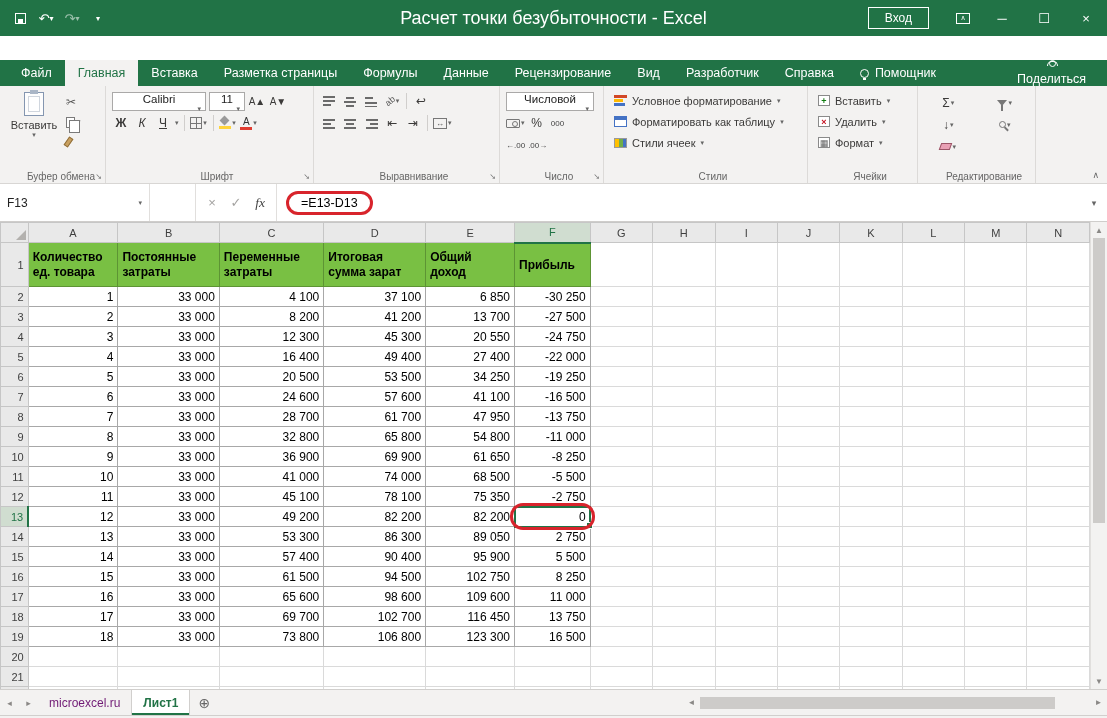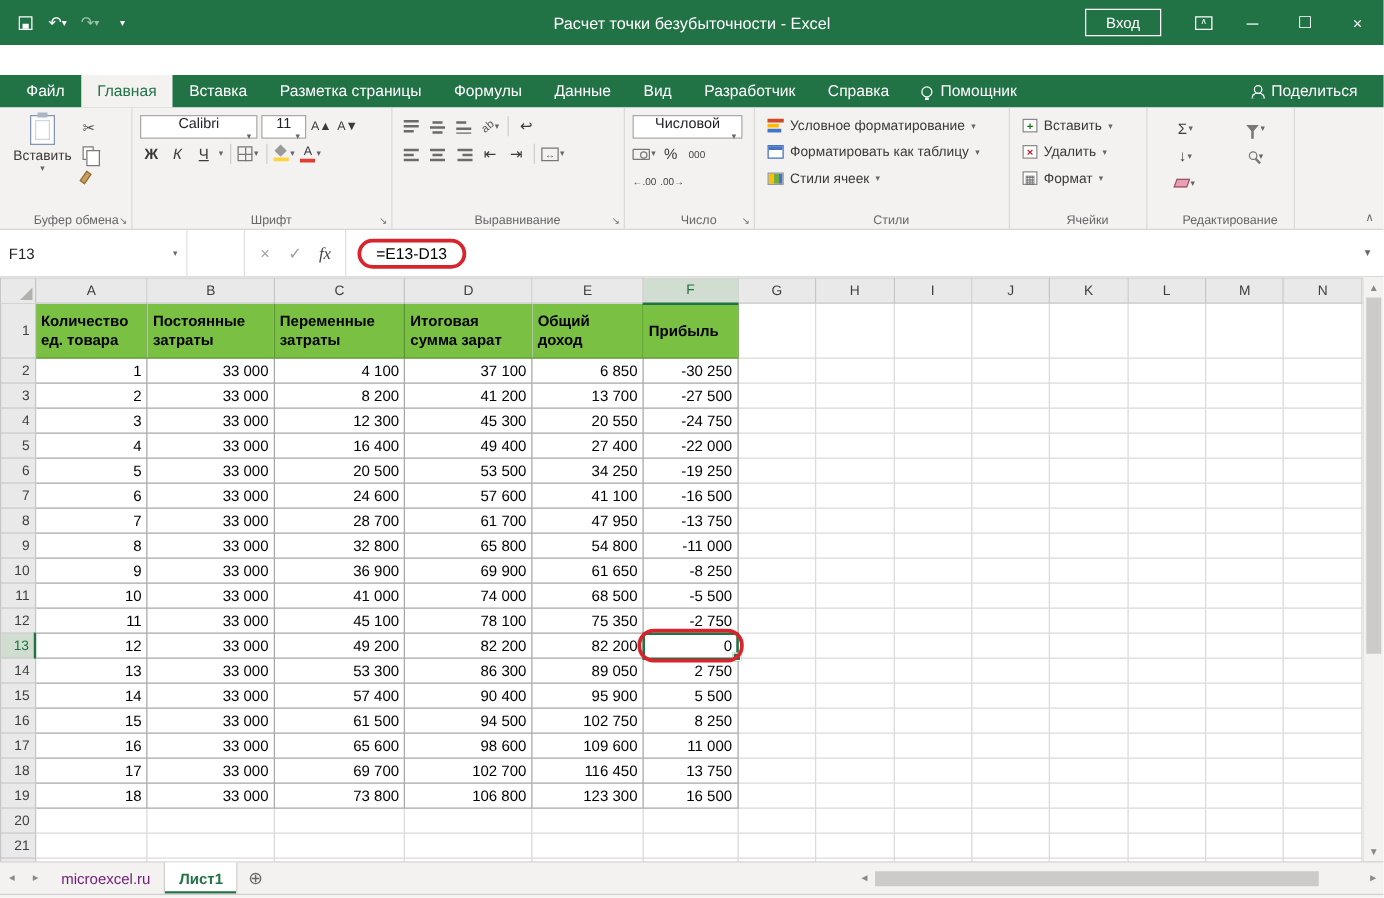--- a/index.html
+++ b/index.html
@@ -8,33 +8,33 @@
   .app { width:1107px; height:718px; display:flex; flex-direction:column; }
 
   
   .titlebar { height:36px; background:#217346; color:#fff; display:flex; align-items:center; position:relative; flex:none; }
   .qat { display:flex; align-items:center; gap:2px; padding-left:8px; z-index:2; }
   .qbtn { width:24px; height:26px; display:flex; align-items:center; justify-content:center; font-size:13px; color:#fff; cursor:default; }
   .qbtn .dim { opacity:.55; }
   .ic-save { width:11px; height:11px; border:1.5px solid #fff; position:relative; }
   .ic-save::after { content:""; position:absolute; left:2px; right:2px; bottom:0; height:4px; background:#fff; }
   .qcaret { font-size:8px; }
-  .window-title { position:absolute; left:0; right:0; text-align:center; font-size:13px; pointer-events:none; }
+  .window-title { position:absolute; left:0; right:0; text-align:center; font-size:18px; pointer-events:none; }
   .tb-right { margin-left:auto; display:flex; align-items:center; height:100%; z-index:2; }
   .signin-btn { border:1px solid #fff; background:transparent; color:#fff; font-size:12px; padding:3px 16px; margin-right:16px; font-family:inherit; }
   .ribbon-display { width:36px; height:36px; display:flex; align-items:center; justify-content:center; }
   .ic-ribbondisp { width:14px; height:11px; border:1px solid #fff; display:flex; align-items:flex-start; justify-content:center; font-size:7px; line-height:8px; }
   .wbtn { width:42px; height:36px; display:flex; align-items:center; justify-content:center; font-size:13px; }
 
   
   .tabrow { height:26px; background:#217346; display:flex; align-items:stretch; color:#fff; padding-left:8px; flex:none;margin-top:24px; }
   .tabs-left { display:flex; align-items:stretch; }
   .tab { padding:0 13px; display:flex; align-items:center; gap:6px; font-size:12.5px; white-space:nowrap; }
   .tab.active { background:#f3f2f1; color:#217346; }
-  .tab.share { margin-left:auto; margin-right:8px; }
+  .tab.share { margin-left:auto; margin-right:8px;flex-direction:column; }
   .bulb { width:9px; height:9px; border:1px solid #fff; border-radius:50%; position:relative; display:inline-block; }
   .bulb::after { content:""; position:absolute; left:2px; bottom:-3px; width:3px; height:2px; background:#fff; }
   .person { width:11px; height:11px; position:relative; display:inline-block; }
   .person::before { content:""; position:absolute; top:0; left:3px; width:5px; height:5px; border:1px solid #fff; border-radius:50%; }
   .person::after { content:""; position:absolute; bottom:0; left:1px; width:9px; height:4px; border:1px solid #fff; border-bottom:none; border-radius:5px 5px 0 0; }
 
   
   .ribbon { height:98px; background:#f3f2f1; border-bottom:1px solid #d8d6d4; display:flex; position:relative; flex:none; padding-left:2px; }
   .group { position:relative; border-right:1px solid #dcdad8; padding:4px 6px 15px; display:flex; flex-direction:column; flex:none; }
   .glabel { position:absolute; bottom:1px; left:15px; right:0; text-align:center; font-size:10px; color:#666; white-space:nowrap; }
@@ -204,20 +204,21 @@
   </div>
 
   <div class="tabrow">
     <div class="tabs-left" id="tabs-left">
         <div class="tab">Файл</div>
         <div class="tab active">Главная</div>
         <div class="tab">Вставка</div>
         <div class="tab">Разметка страницы</div>
         <div class="tab">Формулы</div>
         <div class="tab">Данные</div>
+        <div class="tab">Рецензирование</div>
         <div class="tab">Вид</div>
         <div class="tab">Разработчик</div>
         <div class="tab">Справка</div>
       </div>
     <div class="tab">
       <span class="bulb"></span>
       <span>Помощник</span>
     </div>
     <div class="tab share">
       <span class="person"></span>

